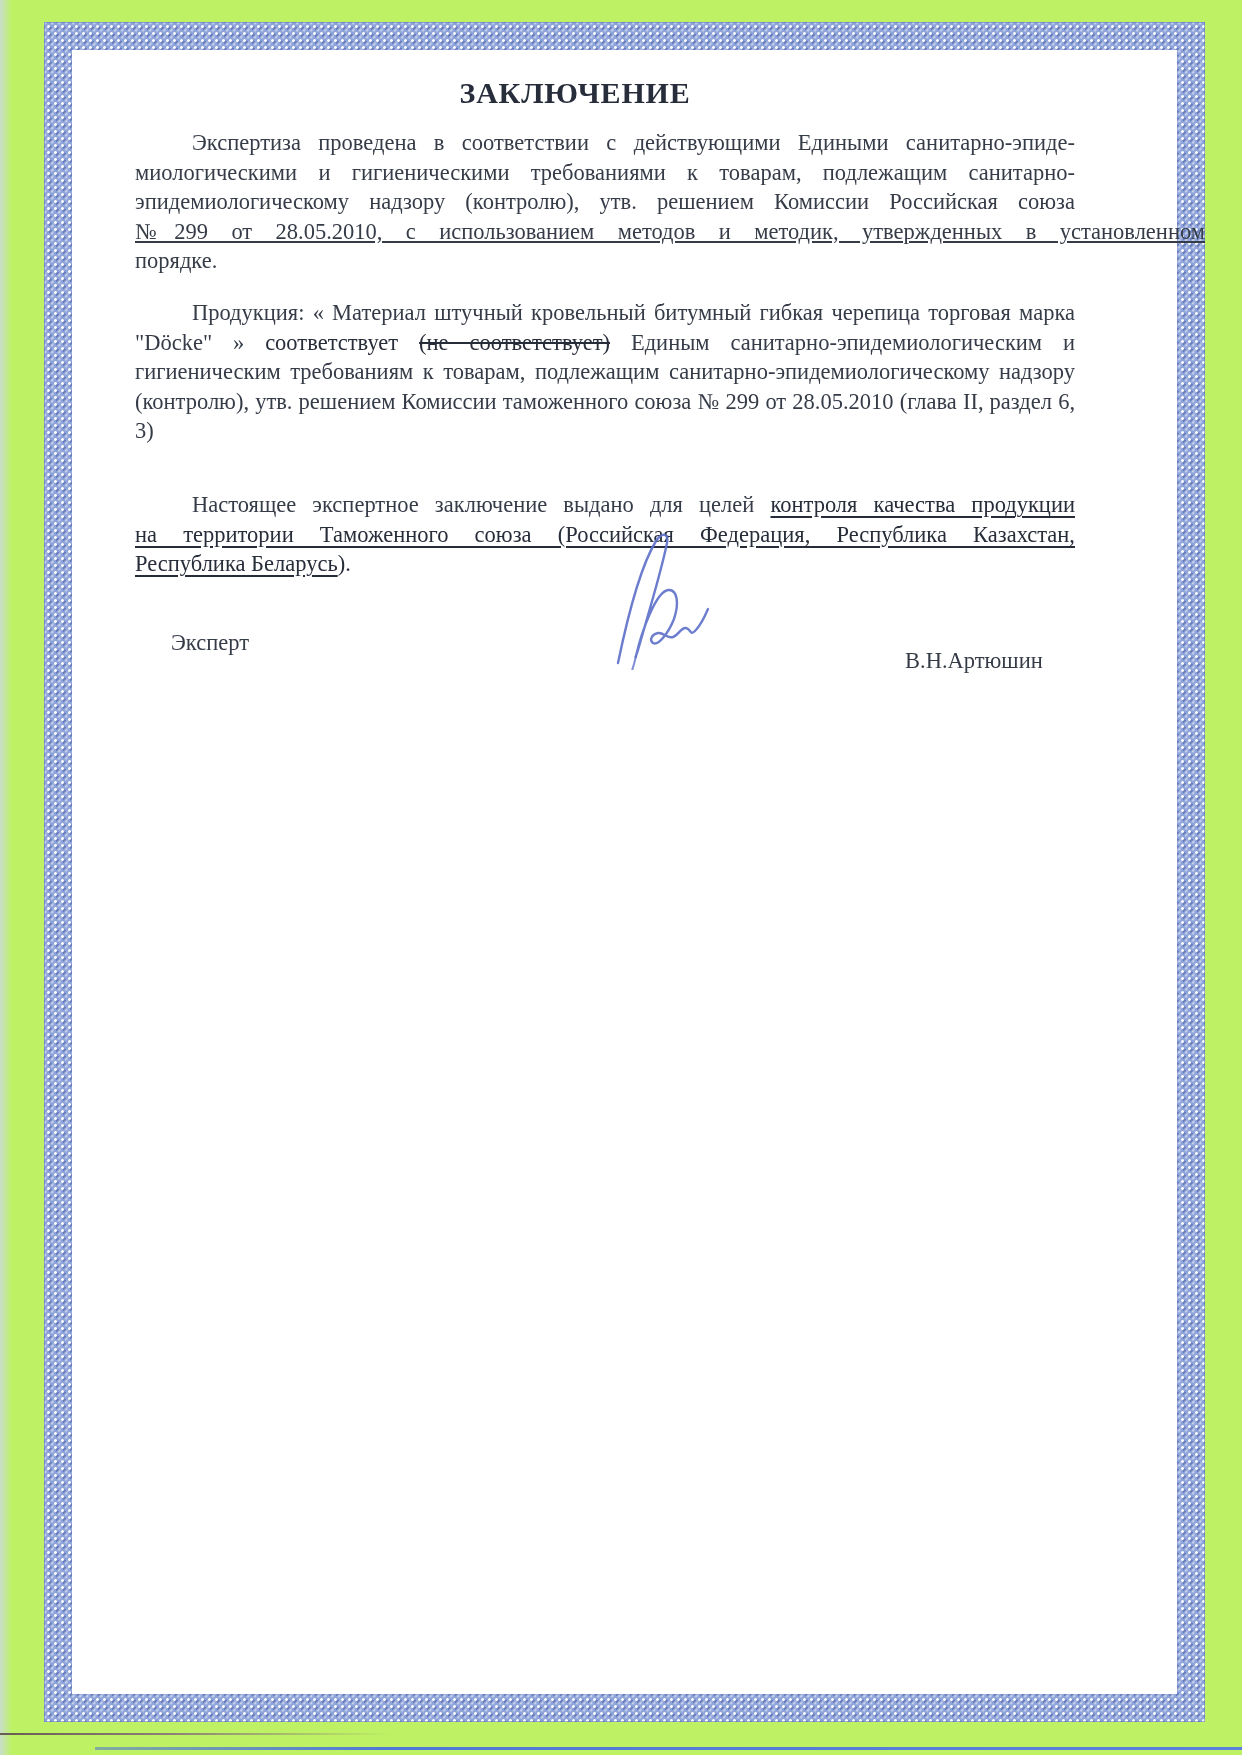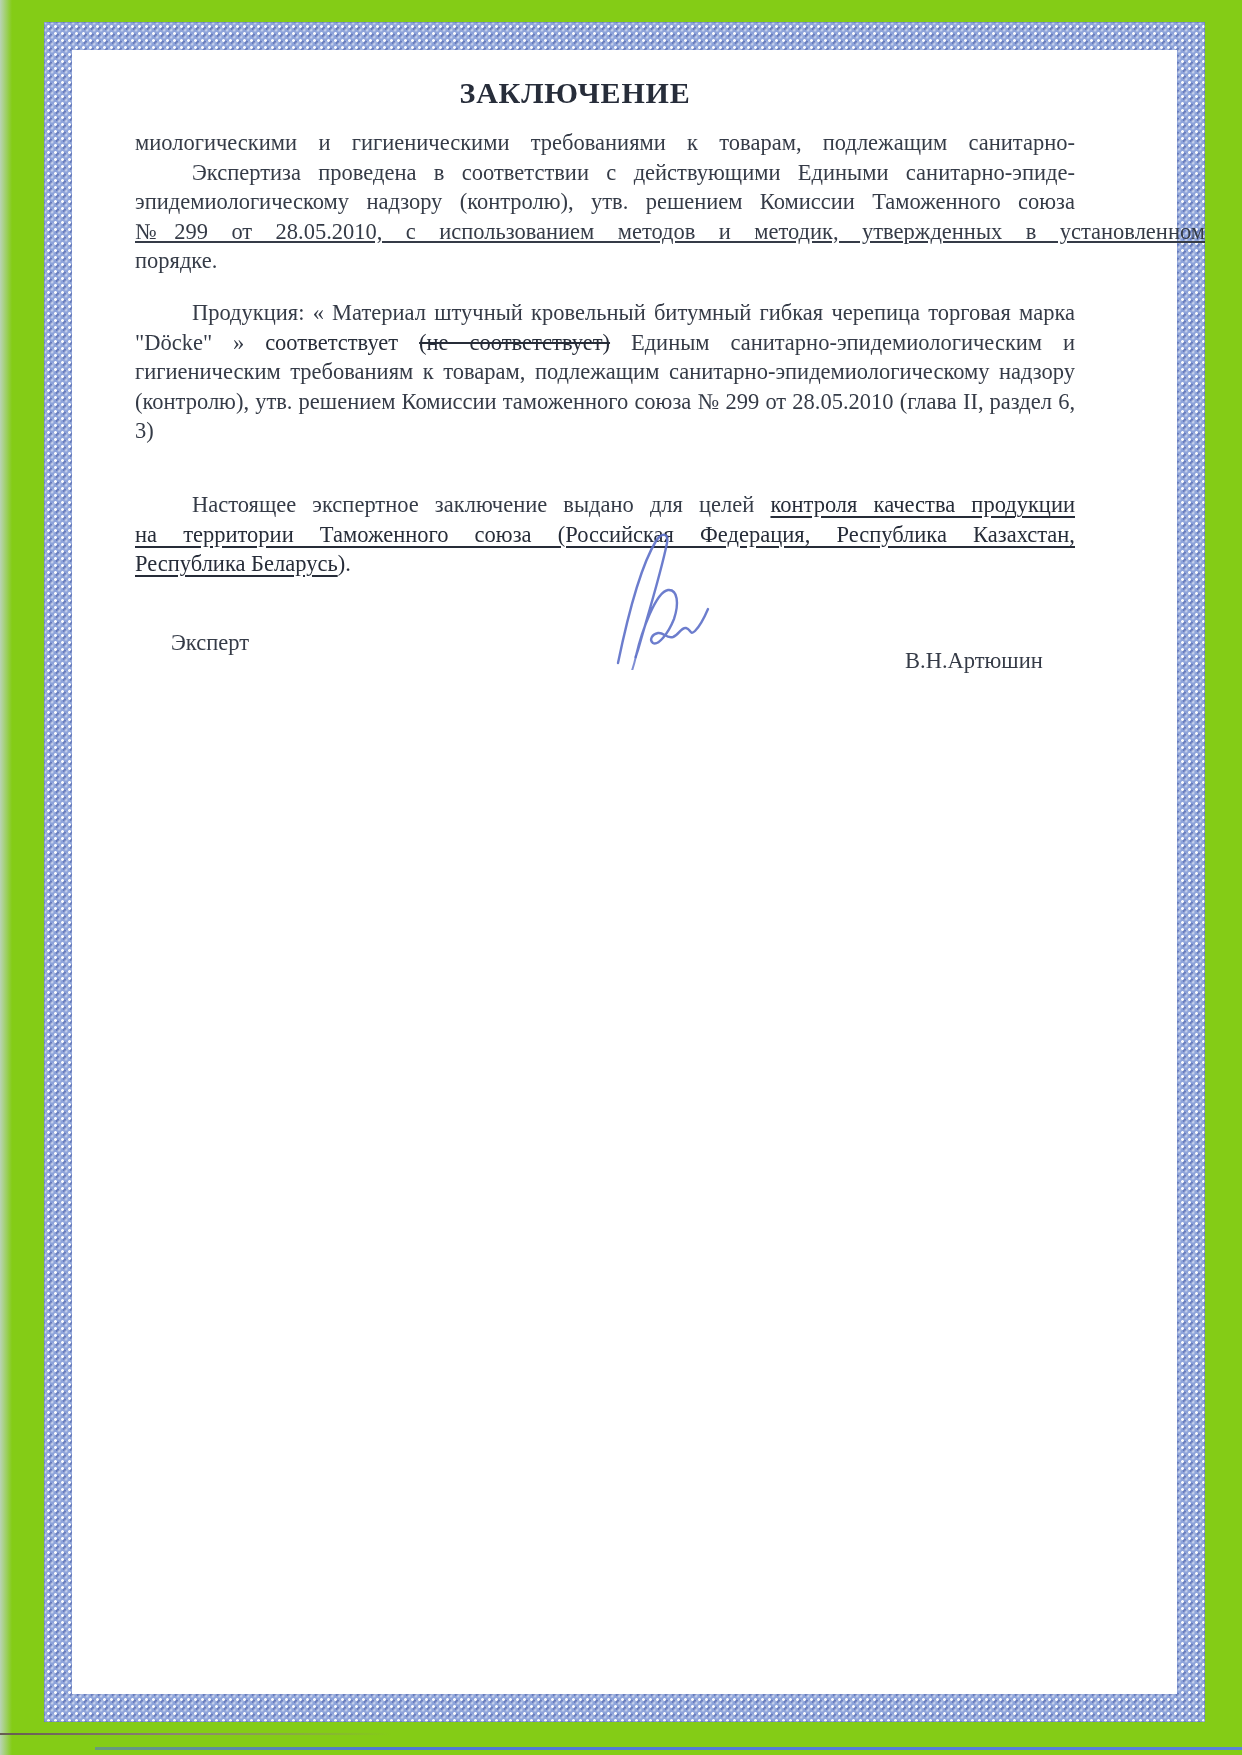--- a/index.html
+++ b/index.html
@@ -2,21 +2,21 @@
 <html><head>
 <meta charset="utf-8">
 <title>Document</title>
 <style>
   html,body{margin:0;padding:0;}
   body{
     width:1242px;height:1755px;position:relative;overflow:hidden;
     background:#f7f8fa;
     font-family:"Liberation Serif","DejaVu Serif",serif;
   }
-  .page{position:absolute;inset:0;background:#84cc16;}
+  .page{position:absolute;inset:0;background:#bef264;}
   
   .frame{
     position:absolute;left:44px;top:22px;width:1161px;height:1700px;
     box-sizing:border-box;padding:28px;z-index:1;
     background-color:#8da3da;
     background-image:
       radial-gradient(circle, rgba(255,255,255,.95) 1px, rgba(255,255,255,0) 1.8px),
       radial-gradient(circle, rgba(255,255,255,.55) 1px, rgba(255,255,255,0) 1.8px),
       radial-gradient(circle, rgba(96,118,186,.9) 1.5px, rgba(96,118,186,0) 2.3px),
       repeating-linear-gradient(0deg, rgba(255,255,255,.16) 0 2px, rgba(255,255,255,0) 2px 7px);
@@ -59,23 +59,23 @@
   <div class="edge-tint"></div>
   <div class="frame">
     <div class="frame-inner"></div>
   </div>
 
   <div class="content">
 
     <div class="title">ЗАКЛЮЧЕНИЕ</div>
 
     <div class="para p1">
+      <div class="ln ind">Экспертиза проведена в соответствии с действующими  Едиными санитарно-эпиде-</div>
       <div class="ln">миологическими и гигиеническими требованиями к товарам, подлежащим санитарно-</div>
-      <div class="ln ind">Экспертиза проведена в соответствии с действующими  Едиными санитарно-эпиде-</div>
-      <div class="ln">эпидемиологическому надзору (контролю), утв. решением Комиссии Таможенного союза</div>
+      <div class="ln">эпидемиологическому надзору (контролю), утв. решением Комиссии Российская союза</div>
       <div class="ln w-wide">№299 от 28.05.2010, с использованием методов и методик, утвержденных  в установленном</div>
       <div class="ln last">порядке.</div>
     </div>
 
     <div class="para p2">
       <div class="ln ind">Продукция:  « Материал штучный кровельный битумный гибкая черепица  торговая марка</div>
       <div class="ln">
         <span>"Döcke"  »</span>
         <span class="b">соответствует</span>
         <span class="b strike">(не  соответствует)</span>

